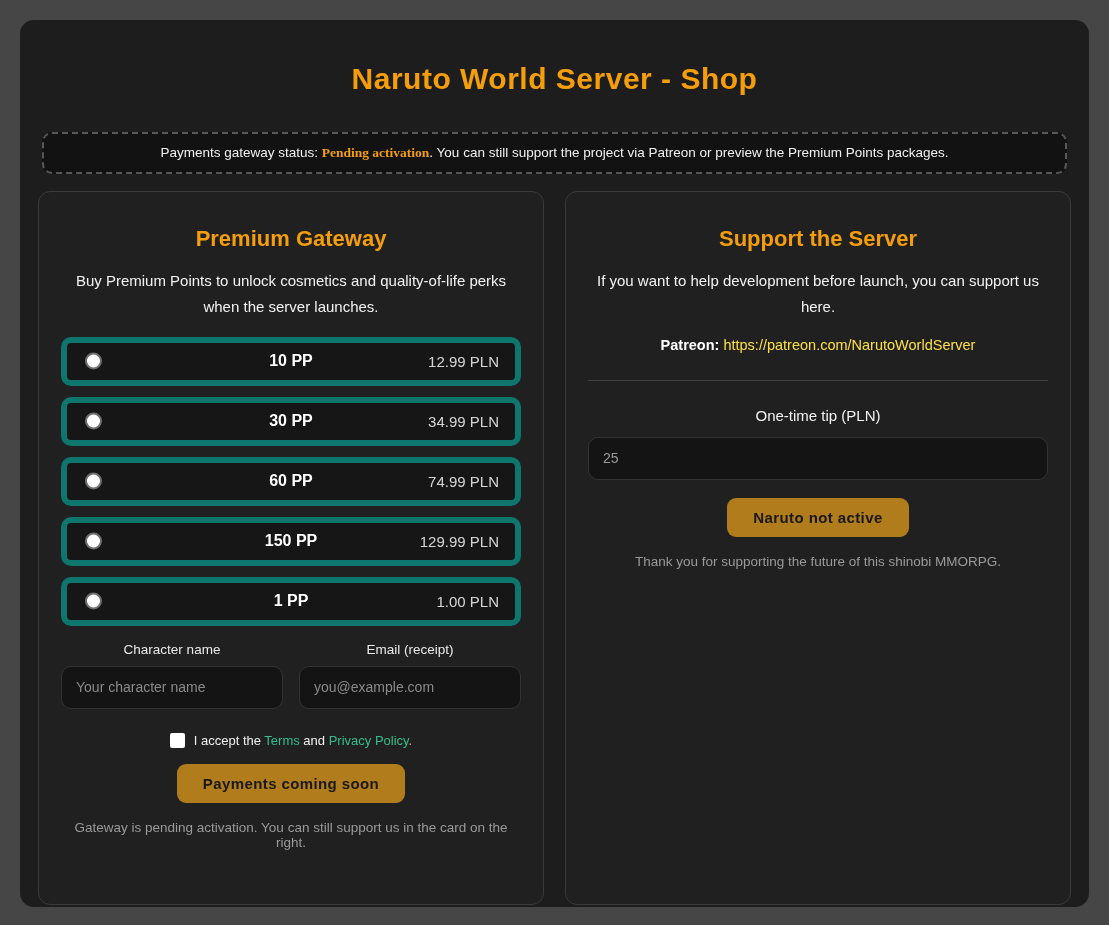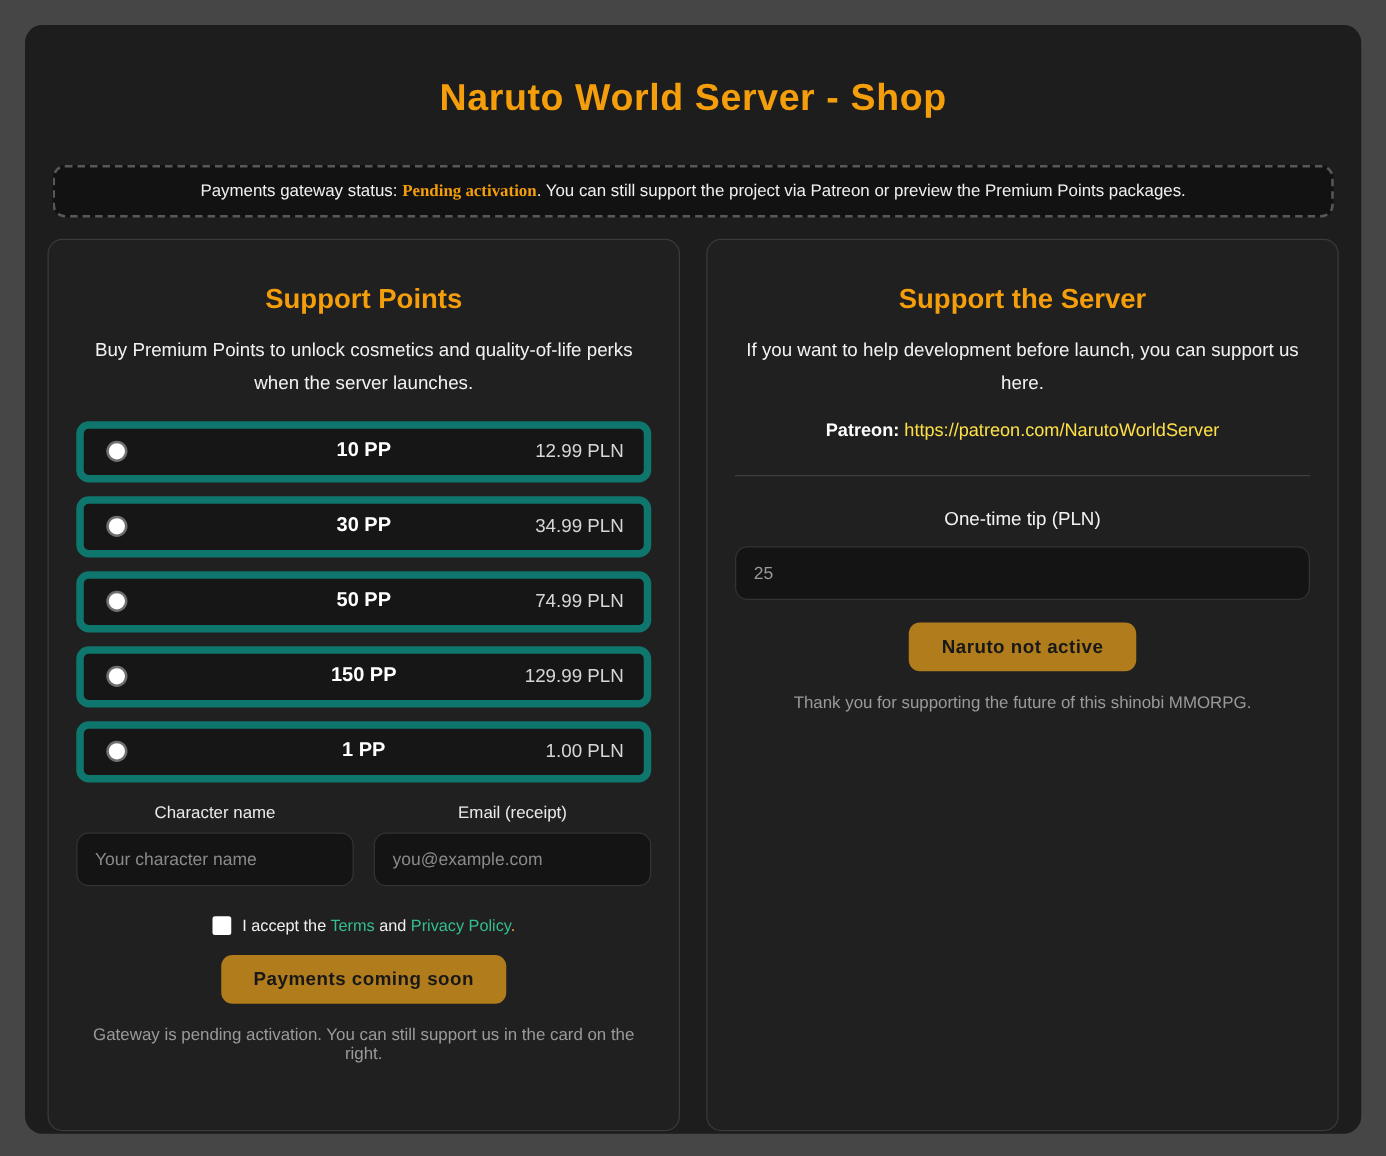--- a/index.html
+++ b/index.html
@@ -200,37 +200,37 @@
 
   <div class="banner">
     <span>
       <span>Payments gateway status: </span><span class="status">Pending activation</span><span>. You can still support the project via Patreon or preview the Premium Points packages.</span>
     </span>
   </div>
 
   <div class="cards">
 
     <div class="card">
-      <h2>Support Points</h2>
+      <h2>Premium Gateway</h2>
       <p class="desc">Buy Premium Points to unlock cosmetics and quality-of-life perks when the server launches.</p>
 
       <div id="pkg-list">
           <div class="pkg-row">
             <span class="radio"></span>
             <span class="pkg-label">10 PP</span>
             <span class="pkg-price">12.99 PLN</span>
           </div>
           <div class="pkg-row">
             <span class="radio"></span>
             <span class="pkg-label">30 PP</span>
             <span class="pkg-price">34.99 PLN</span>
           </div>
           <div class="pkg-row">
             <span class="radio"></span>
-            <span class="pkg-label">50 PP</span>
+            <span class="pkg-label">60 PP</span>
             <span class="pkg-price">74.99 PLN</span>
           </div>
           <div class="pkg-row">
             <span class="radio"></span>
             <span class="pkg-label">150 PP</span>
             <span class="pkg-price">129.99 PLN</span>
           </div>
           <div class="pkg-row">
             <span class="radio"></span>
             <span class="pkg-label">1 PP</span>

